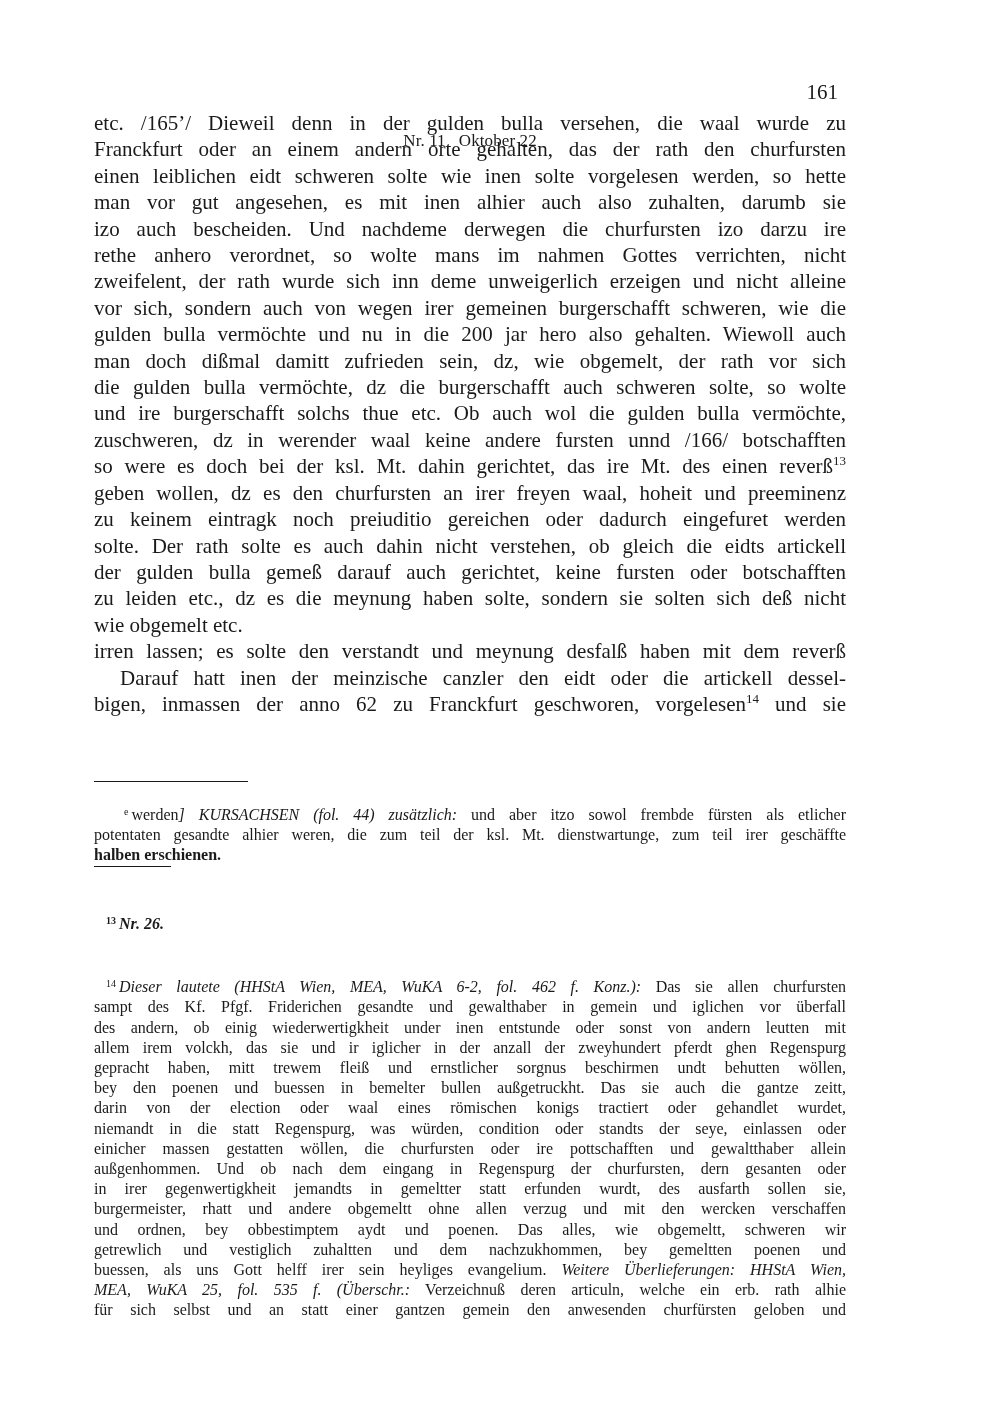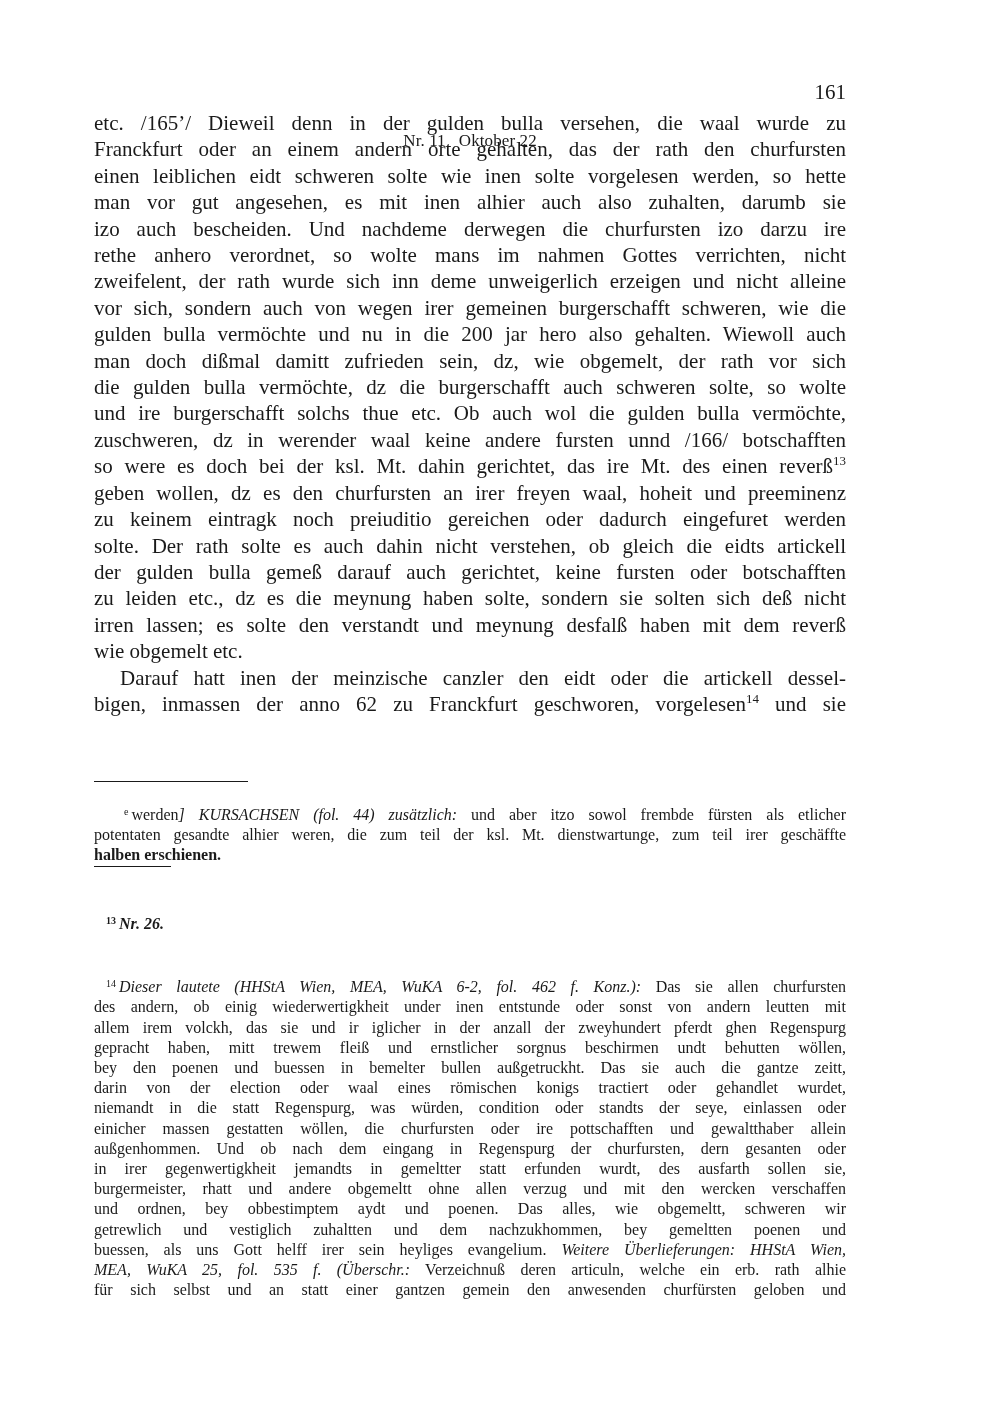--- a/index.html
+++ b/index.html
@@ -1,20 +1,20 @@
 <!DOCTYPE html>
 <html><head>
 <meta charset="utf-8">
 <style>
   html, body { margin: 0; padding: 0; background: #ffffff; }
   body { width: 1004px; height: 1418px; position: relative; overflow: hidden; color: #1a1a1a; }
   .page { position: absolute; left: 94px; top: 0; width: 752px; font-family: "Liberation Serif", "DejaVu Serif", serif; }
   .running-head { position: absolute; top: 80px; left: 0; width: 752px; height: 26px; font-size: 17px; }
   .running-title { position: absolute; left: 0; right: 0; text-align: center; top: 3px; letter-spacing: 0.1px; margin-top: 48px; }
-  .page-number { position: absolute; right: 0; top: 0; font-size: 21px; }
+  .page-number { position: absolute; right: 8px; top: 0; font-size: 21px; }
   .main { position: absolute; top: 110px; left: 0; width: 752px; font-size: 21px; line-height: 26.4px; }
   .main .line { display: block; text-align: justify; text-align-last: justify; white-space: nowrap; }
   .main .line.last { text-align-last: left; }
   sup { font-size: 0.62em; vertical-align: 0.62em; line-height: 0; }
   .rule { position: absolute; height: 1px; background: #1a1a1a; }
   .fn-block { position: absolute; left: 0; width: 752px; font-size: 16px; line-height: 20.2px; }
   .fn-line { display: block; text-align: justify; text-align-last: justify; white-space: nowrap; }
   .fn-line.last { text-align-last: left; font-weight: bold; }
   .fn-line.first { padding-left: 30px; }
   .fn-line.first13 { padding-left: 12px; margin-top: 40px; }
@@ -45,42 +45,43 @@
       <span class="line">man doch dißmal damitt zufrieden sein, dz, wie obgemelt, der rath vor sich</span>
       <span class="line">die gulden bulla vermöchte, dz die burgerschafft auch schweren solte, so wolte</span>
       <span class="line">und ire burgerschafft solchs thue etc. Ob auch wol die gulden bulla vermöchte,</span>
       <span class="line">zuschweren, dz in werender waal keine andere fursten unnd /166/ botschafften</span>
       <span class="line"><span>so were es doch bei der ksl. Mt. dahin gerichtet, das ire Mt. des einen reverß</span><sup>13</sup></span>
       <span class="line">geben wollen, dz es den churfursten an irer freyen waal, hoheit und preeminenz</span>
       <span class="line">zu keinem eintragk noch preiuditio gereichen oder dadurch eingefuret werden</span>
       <span class="line">solte. Der rath solte es auch dahin nicht verstehen, ob gleich die eidts artickell</span>
       <span class="line">der gulden bulla gemeß darauf auch gerichtet, keine fursten oder botschafften</span>
       <span class="line">zu leiden etc., dz es die meynung haben solte, sondern sie solten sich deß nicht</span>
+      <span class="line last">wie obgemelt etc.</span>
       <span class="line">irren lassen; es solte den verstandt und meynung desfalß haben mit dem reverß</span>
-      <span class="line last">wie obgemelt etc.</span>
     </div>
     <div>
       <span class="line" style="padding-left:26px">Darauf hatt inen der meinzische canzler den eidt oder die artickell dessel-</span>
       <span class="line"><span>bigen, inmassen der anno 62 zu Franckfurt geschworen, vorgelesen</span><sup>14</sup><span style="white-space:pre"> und sie</span></span>
     </div>
   </div>
 
   <div class="rule" style="top:781px; left:0; width:154px;"></div>
 
   <div class="fn-block" style="top:789px;margin-top:13px;">
     <span class="fn-line first"><span class="fn-mark">e</span><span>werden</span><i>] KURSACHSEN (fol. 44) zusätzlich:</i><span style="white-space:pre"> und aber itzo sowol frembde fürsten als etlicher</span></span>
     <span class="fn-line">potentaten gesandte alhier weren, die zum teil der ksl. Mt. dienstwartunge, zum teil irer geschäffte</span>
     <span class="fn-line last">halben erschienen.</span>
   </div>
 
   <div class="rule" style="top:866px; left:0; width:77px;"></div>
 
   <div class="fn-block" style="top:871px;">
     <span class="fn-line first13 last"><span class="fn-mark">13</span><i>Nr. 26.</i></span>
     <span class="fn-line first13"><span class="fn-mark">14</span><i>Dieser lautete (HHStA Wien, MEA, WuKA 6-2, fol. 462 f. Konz.):</i><span style="white-space:pre"> Das sie allen churfursten</span></span>
+    <span class="fn-line">sampt des Kf. Pfgf. Friderichen gesandte und gewalthaber in gemein und iglichen vor überfall</span>
     <span class="fn-line">des andern, ob einig wiederwertigkheit under inen entstunde oder sonst von andern leutten mit</span>
     <span class="fn-line">allem irem volckh, das sie und ir iglicher in der anzall der zweyhundert pferdt ghen Regenspurg</span>
     <span class="fn-line">gepracht haben, mitt trewem fleiß und ernstlicher sorgnus beschirmen undt behutten wöllen,</span>
     <span class="fn-line">bey den poenen und buessen in bemelter bullen außgetruckht. Das sie auch die gantze zeitt,</span>
     <span class="fn-line">darin von der election oder waal eines römischen konigs tractiert oder gehandlet wurdet,</span>
     <span class="fn-line">niemandt in die statt Regenspurg, was würden, condition oder standts der seye, einlassen oder</span>
     <span class="fn-line">einicher massen gestatten wöllen, die churfursten oder ire pottschafften und gewaltthaber allein</span>
     <span class="fn-line">außgenhommen. Und ob nach dem eingang in Regenspurg der churfursten, dern gesanten oder</span>
     <span class="fn-line">in irer gegenwertigkheit jemandts in gemeltter statt erfunden wurdt, des ausfarth sollen sie,</span>
     <span class="fn-line">burgermeister, rhatt und andere obgemeltt ohne allen verzug und mit den wercken verschaffen</span>

